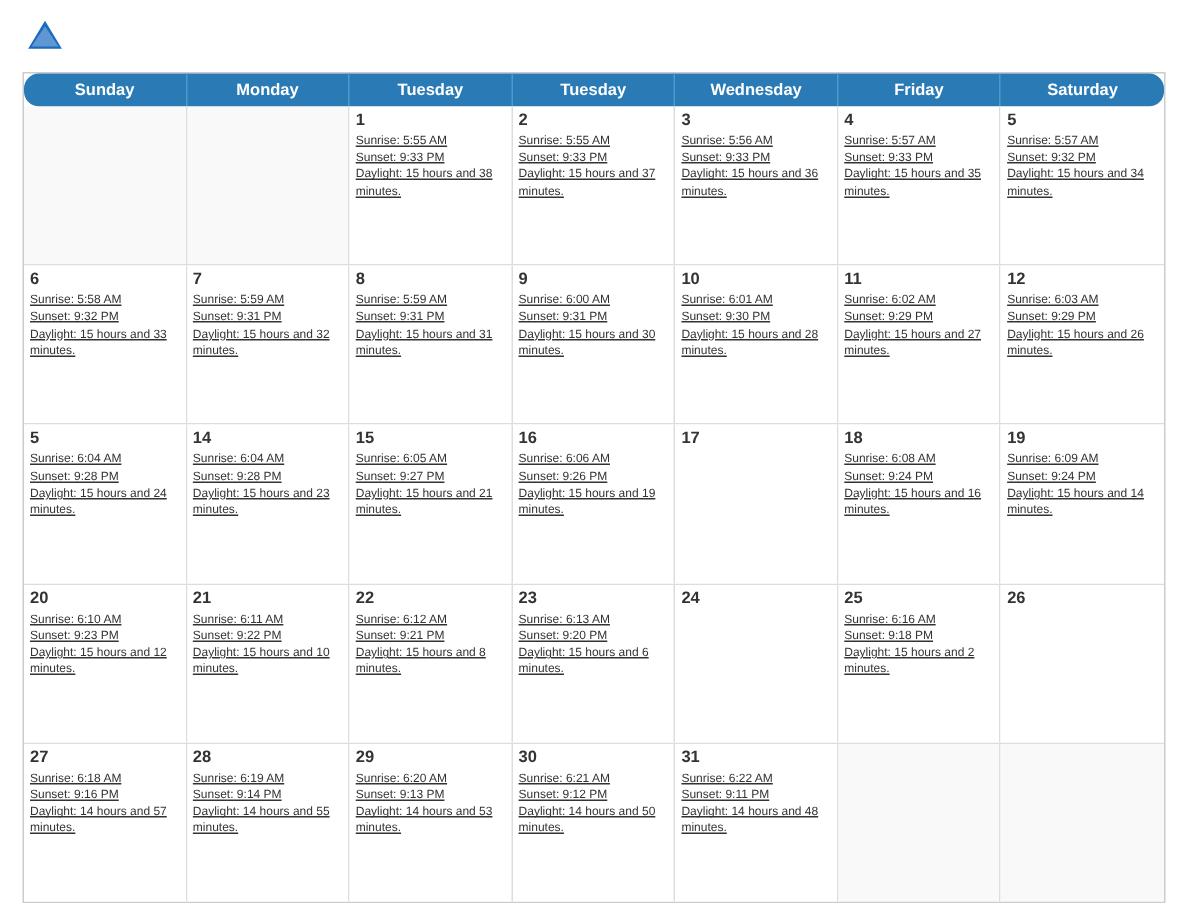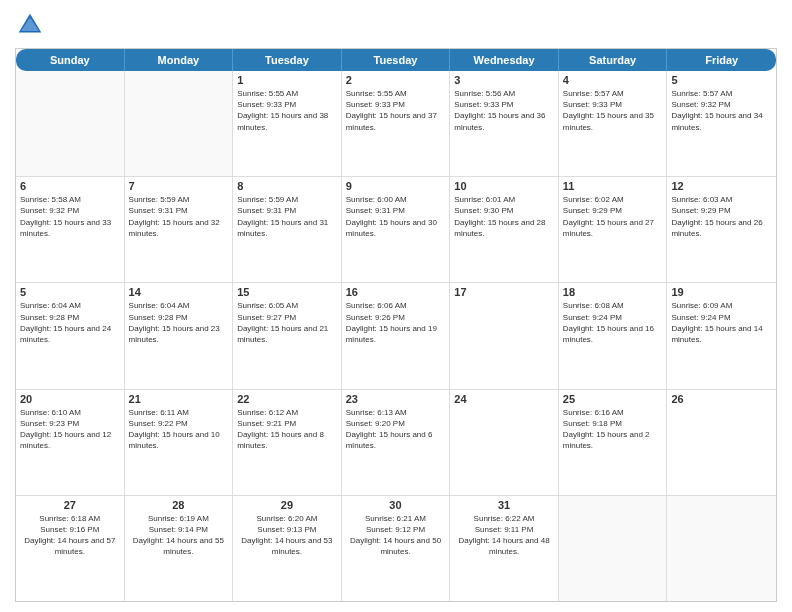--- a/index.html
+++ b/index.html
@@ -78,21 +78,21 @@
       flex: 1;
       display: flex;
       flex-direction: column;
     }
     .cal-week {
       display: grid;
       grid-template-columns: repeat(7, 1fr);
       flex: 1;
       border-bottom: 1px solid #ddd;
     }
-    .cal-week:last-child { border-bottom: none; text-align: center; }
+    .cal-week:last-child { border-bottom: none; }
     .cal-cell {
       border-right: 1px solid #ddd;
       padding: 3px 4px;
       font-size: 8.5px;
       color: #333;
       vertical-align: top;
       background: #fff;
       min-height: 80px;
     }
     .cal-cell:last-child { border-right: none; }
@@ -100,20 +100,21 @@
     .day-num {
       font-size: 11px;
       font-weight: bold;
       display: block;
       margin-bottom: 2px;
     }
     .cell-detail {
       font-size: 8px;
       color: #333;
       line-height: 1.4;
+      text-decoration: underline;
     }
   </style>
 </head>
 <body>
 
 <div class="page">
   <div class="header">
     <div class="logo">
       <svg class="logo-icon" viewBox="0 0 40 40">
         <polygon points="20,5 35,30 5,30" fill="#1a6bbf"></polygon>
@@ -130,22 +131,22 @@
     </div>
   </div>
 
   <div class="calendar">
     <div class="cal-header-row">
     <div class="cal-header-cell">Sunday</div>
         <div class="cal-header-cell">Monday</div>
         <div class="cal-header-cell">Tuesday</div>
         <div class="cal-header-cell">Tuesday</div>
         <div class="cal-header-cell">Wednesday</div>
+        <div class="cal-header-cell">Friday</div>
         <div class="cal-header-cell">Saturday</div>
-        <div class="cal-header-cell">Friday</div>
       </div>
     <div class="cal-body">
     <div class="cal-week">
           <div class="cal-cell empty"></div>
           <div class="cal-cell empty"></div>
           <div class="cal-cell">
             <span class="day-num">1</span>
             <div class="cell-detail">Sunrise: 5:55 AM<br>Sunset: 9:33 PM<br>Daylight: 15 hours and 38 minutes.</div>
           </div>
           <div class="cal-cell">

